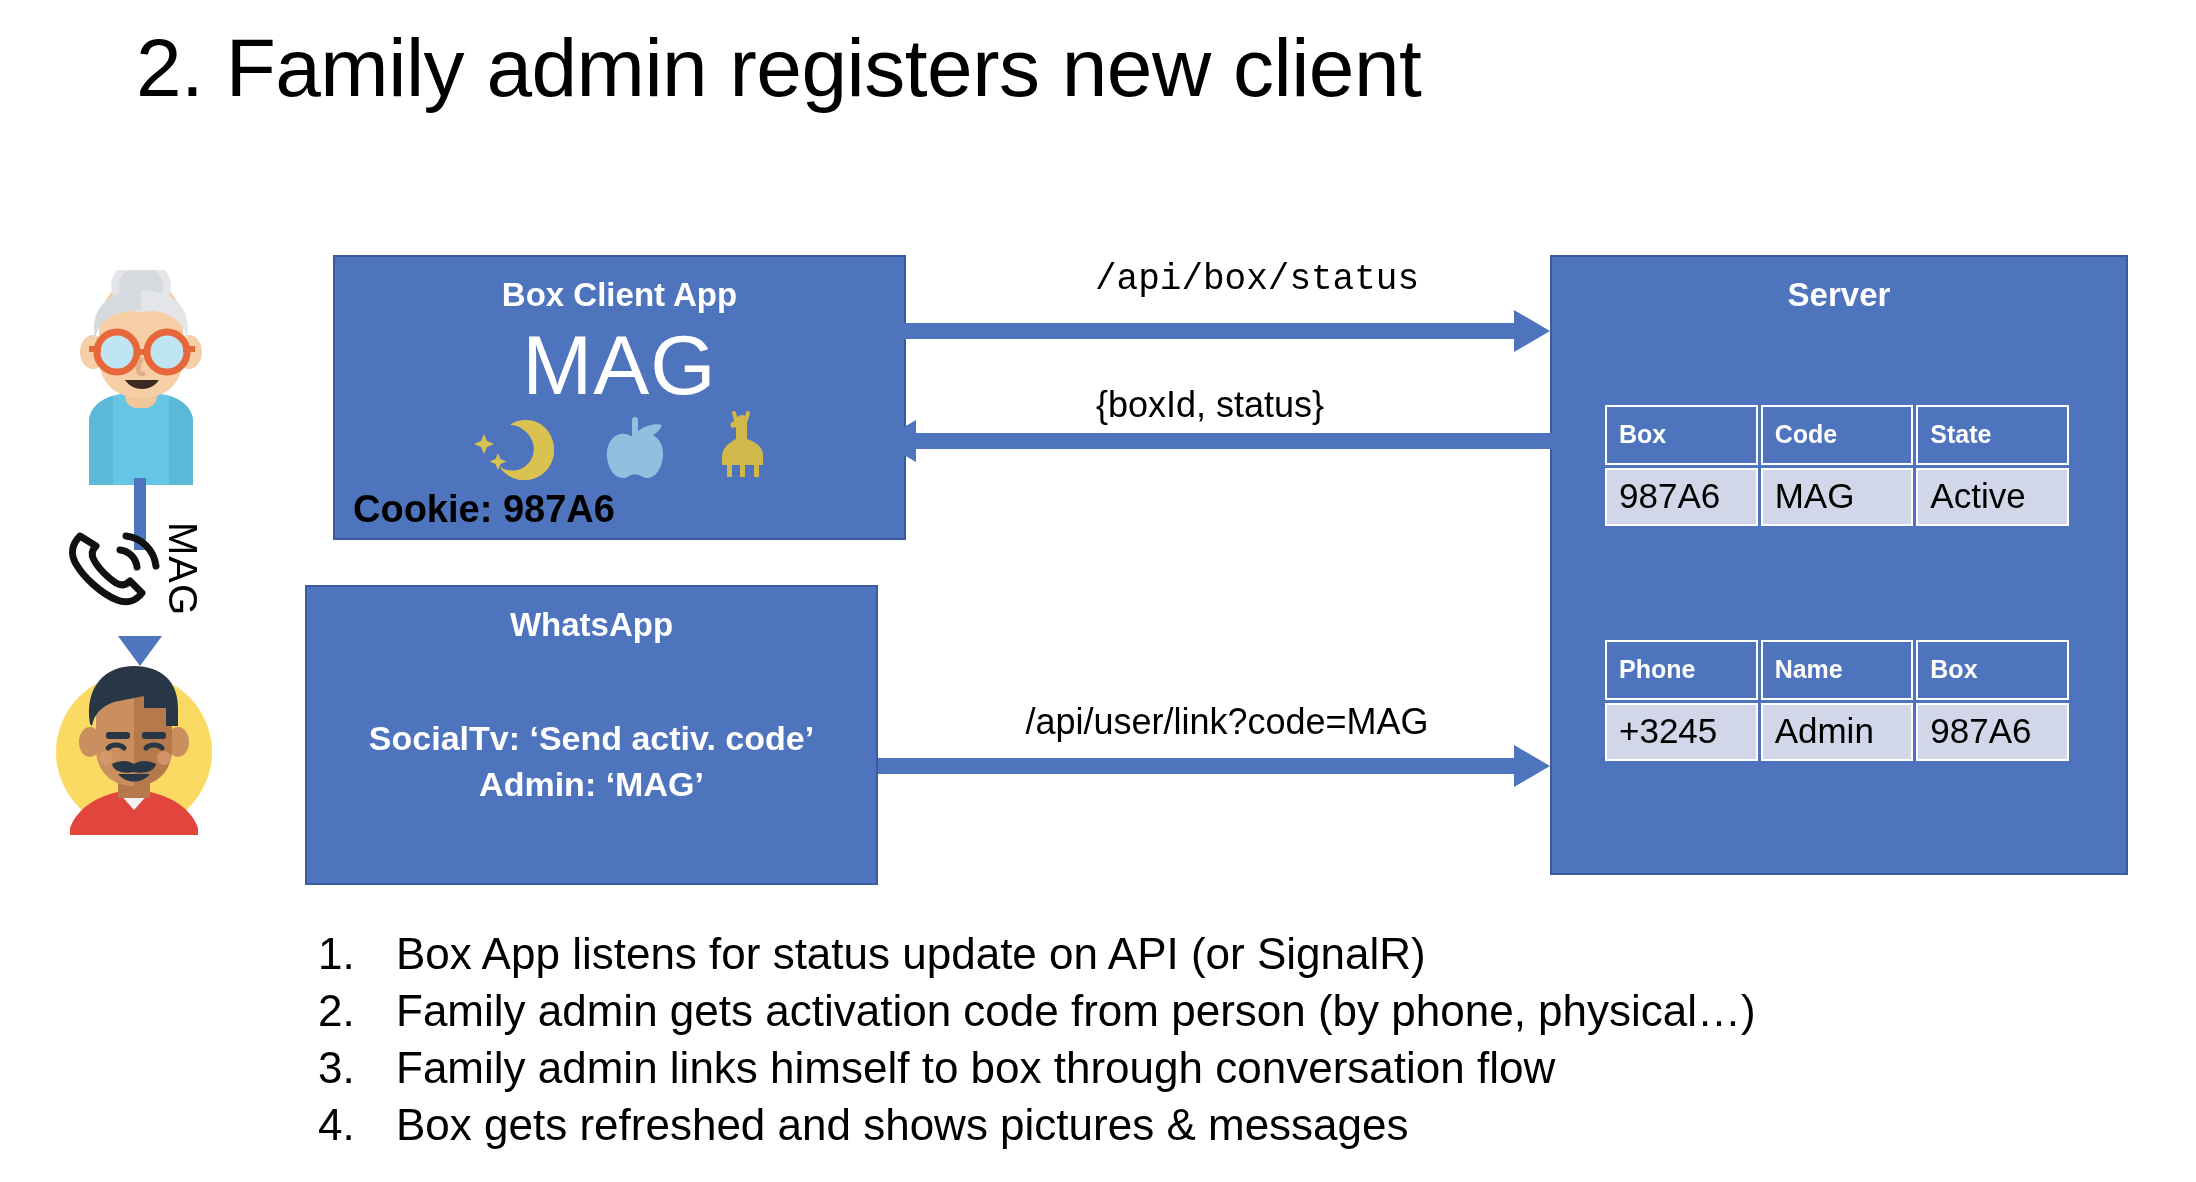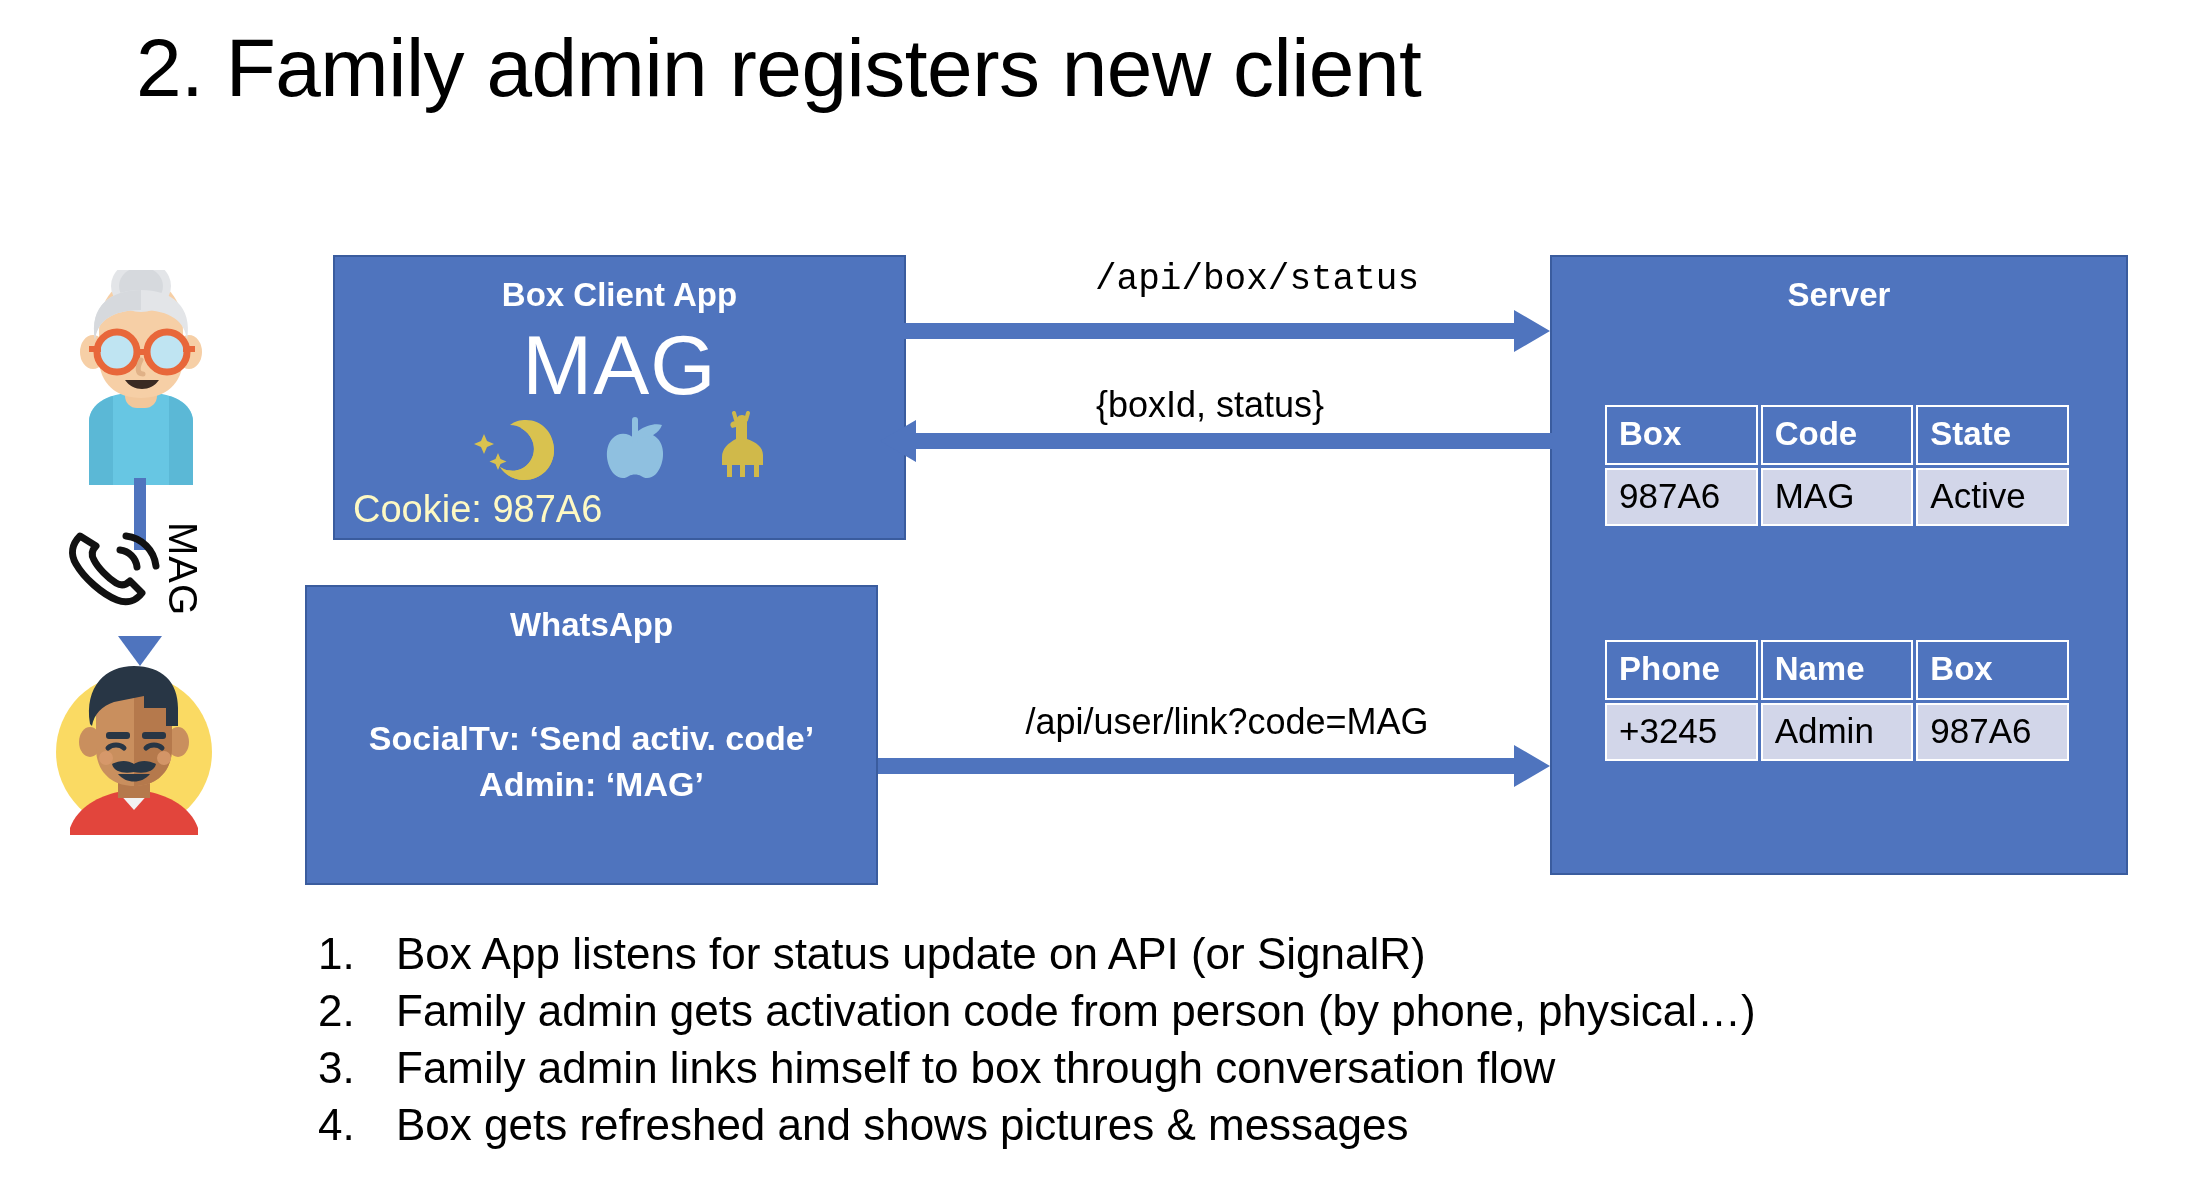--- a/index.html
+++ b/index.html
@@ -75,24 +75,24 @@
     justify-content: center;
     align-items: flex-end;
     gap: 46px;
     height: 62px;
   }
   .icon-row svg { display: block; }
   .cookie-line {
     position: absolute;
     left: 18px;
     bottom: 6px;
-    color: #fef9c3;
+    color: #000000;
     font-size: 38px;
     line-height: 46px;
-    font-weight: 400;
+    font-weight: 700;
     white-space: nowrap;
   }
 
   
   #whatsapp-box { left: 305px; top: 585px; width: 573px; height: 300px; }
   #whatsapp-box .wa-lines {
     position: absolute;
     left: 0; right: 0;
     top: 128px;
     text-align: center;
@@ -112,21 +112,21 @@
     border-collapse: separate;
     border-spacing: 3px;
     table-layout: fixed;
   }
   #table-box-code-state { left: 50px; top: 145px; width: 470px; }
   #table-phone-name-box { left: 50px; top: 380px; width: 470px; }
   .svr-table th {
     background: #4F74BE;
     color: #ffffff;
     font-weight: bold;
-    font-size: 33px;
+    font-size: 25px;
     line-height: 38px;
     text-align: left;
     padding: 8px 12px 10px 12px;
     border: 2px solid #ffffff;
     box-sizing: border-box;
     height: 56px;
   }
   .svr-table td {
     background: #D2D6E9;
     color: #000000;

